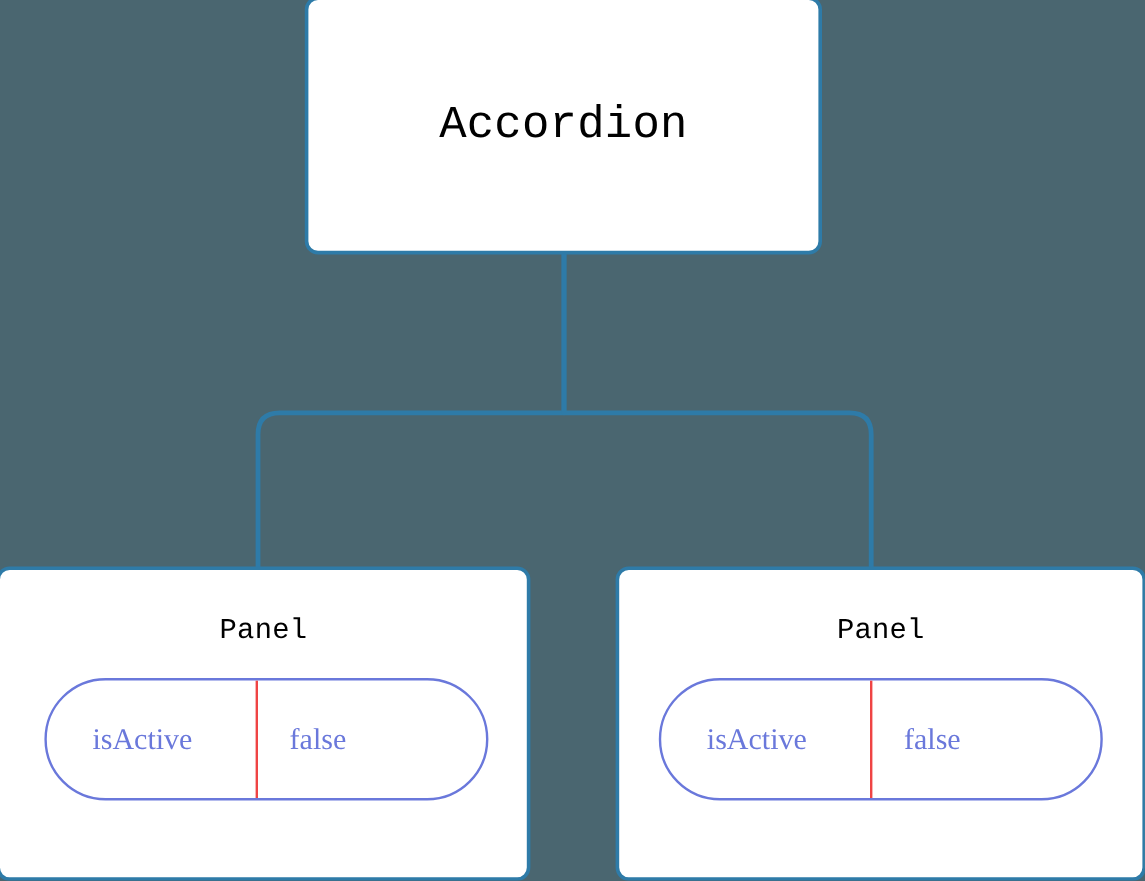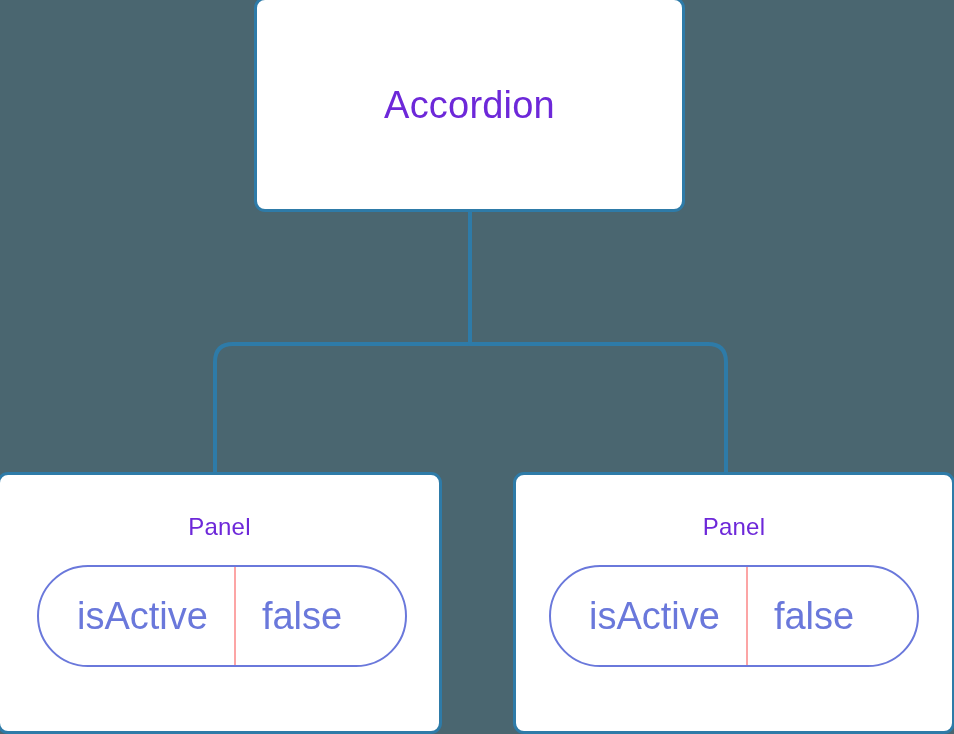--- a/index.html
+++ b/index.html
@@ -63,25 +63,26 @@
 
   .node-child-right {
     left: 513px;
     top: 472px;
     width: 442px;
     height: 262px;
     padding-top: 40px;
   }
 
   .node-title {
-    color: #6d28d9;
+    color: #000000;
     font-size: 38px;
     line-height: 1;
     letter-spacing: 0.2px;
     white-space: nowrap;
+    font-family: Liberation Mono, monospace;
   }
 
   .node-child-left .node-title,
   .node-child-right .node-title {
     font-size: 24px;
   }
 
   
   .prop-pill {
     box-sizing: border-box;
@@ -92,32 +93,34 @@
     display: flex;
     align-items: stretch;
     overflow: hidden;
   }
 
   .prop-key, .prop-value {
     display: flex;
     align-items: center;
     justify-content: center;
     color: #6a78db;
-    font-size: 38px;
+    font-size: 25px;
     line-height: 1;
     white-space: nowrap;
+    font-family: Liberation Serif, serif;
   }
 
   .prop-key {
     padding: 0 26px 0 38px;
   }
 
   .prop-value {
     padding: 0 38px 0 26px;
-    border-left: 2px solid #fca5a5;
+    border-left: 2px solid #ef4444;
+    margin-left: 27px;
   }
 
   .pill-left  { width: 370px; margin-left: 5px; }
   .pill-right { width: 370px; margin-left: 0px; }
 </style>
 </head>
 <body>
 
 <div id="canvas">
 

